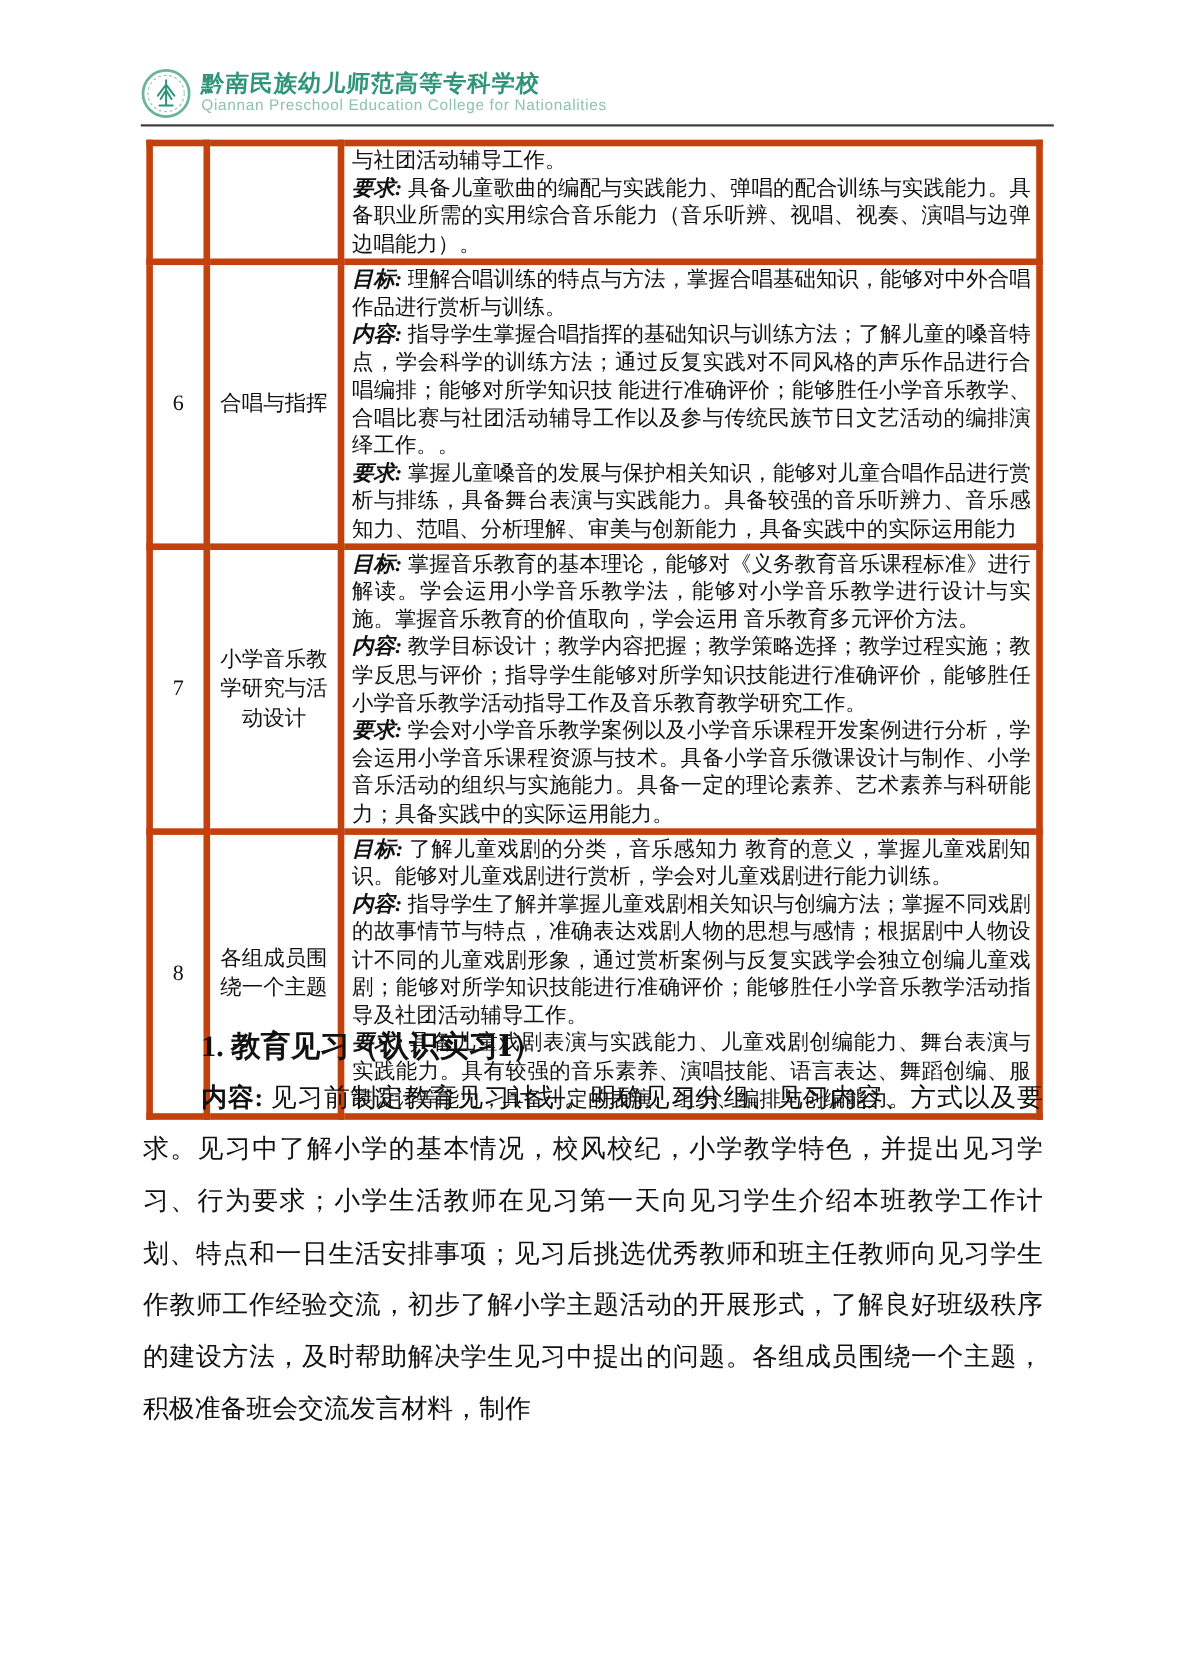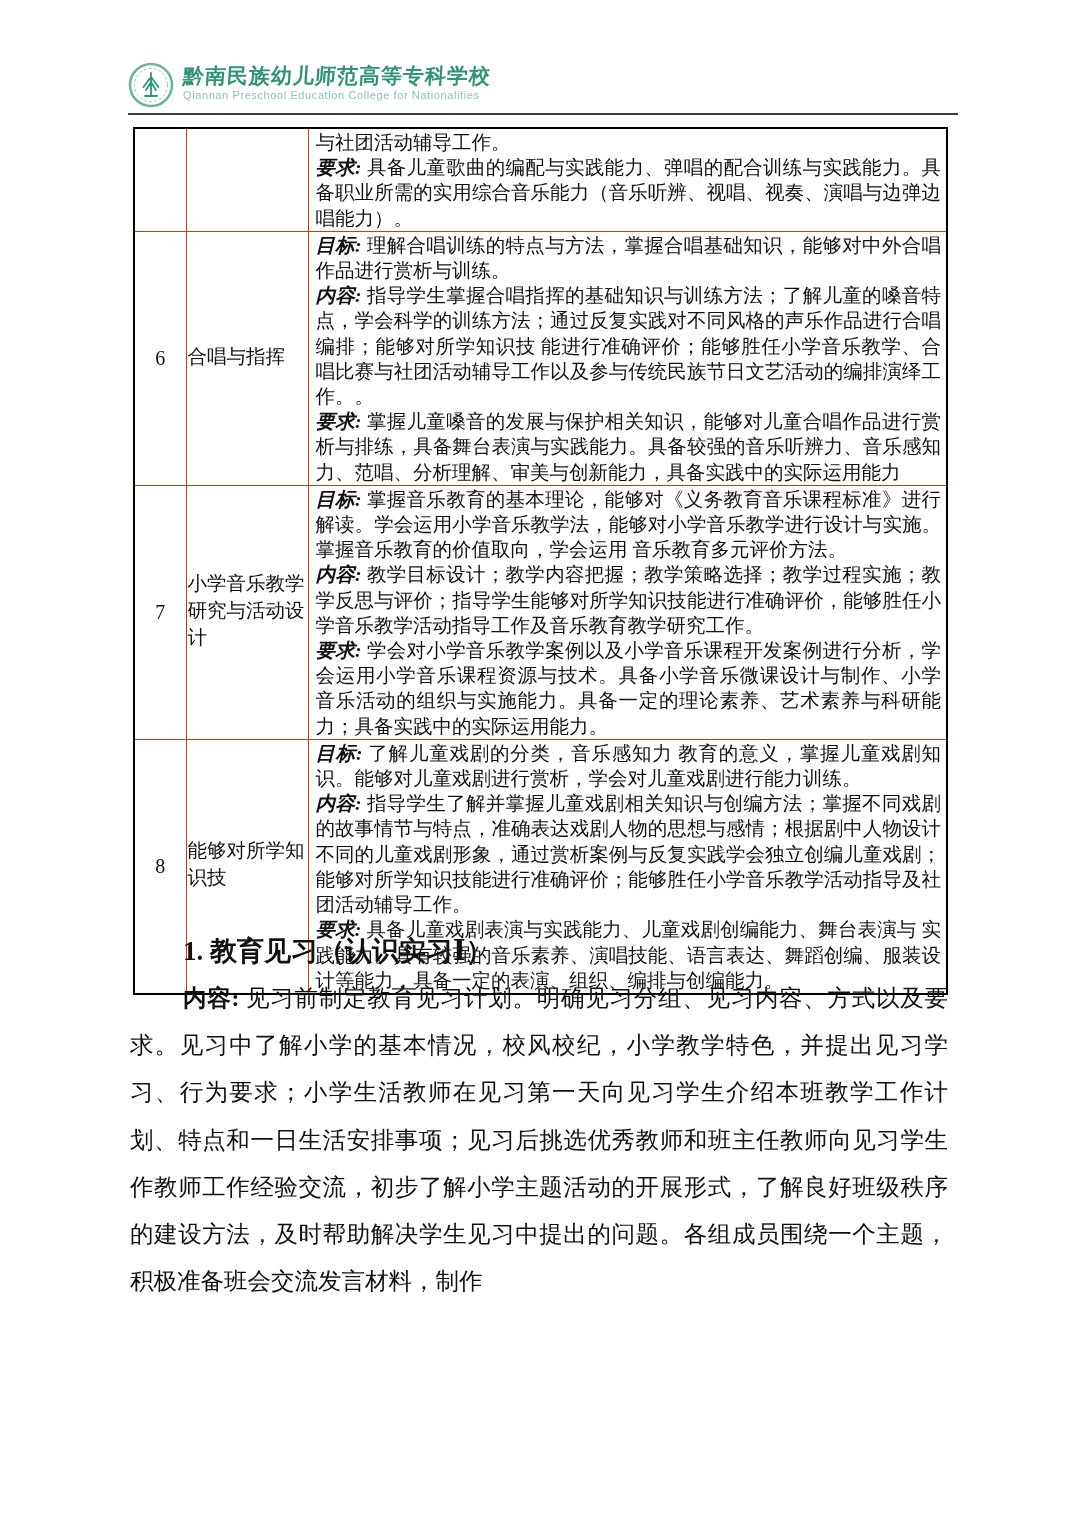--- a/index.html
+++ b/index.html
@@ -19,46 +19,46 @@
   .logo-text { position:absolute; left:55px; top:4px; white-space:nowrap; }
   .logo-cn {
     font-weight: 700;
     font-size: 21px;
     letter-spacing: 1px;
     color: #2f9478;
     transform: skewX(-4deg);
     line-height: 25px;
   }
   .logo-en {
-    font-size: 11px;
+    font-size: 14px;
     color: #8ec2b2;
     letter-spacing: 0.6px;
     line-height: 12px;
     font-family: "Liberation Sans", sans-serif;
   }
   .hdr-rule {
     position:absolute; left:128px; top:113px;
     width: 830px; height: 2px; background:#3c3c3c;
   }
 
   
   .ctable {
     position:absolute; left:133px; top:127px;
     width: 815px;
     border-collapse: collapse;
     table-layout: fixed;
     border: 2px solid #000;
   }
   .ctable td {
-    border: 1px solid #c2410c;
+    border: 6px solid #c2410c;
     overflow: hidden;
     vertical-align: middle;
   }
   .c-num  { width: 52px;  text-align:center; font-size:20px; }
-  .c-name { width: 122px; font-size:19.5px; line-height:27px; padding:0 1px;font-family:Liberation Mono, monospace; }
+  .c-name { width: 122px; text-align:center; font-size:19.5px; line-height:27px; padding:0 1px; }
   .c-desc {
     vertical-align: top;
     padding: 1px 5px 0 7px;
     font-size: 19.5px;
     line-height: 25.2px;
     text-align: justify;
     text-justify: inter-character;
   }
   .seg { margin:0; }
   .lbl { font-weight: 700; }
@@ -144,21 +144,21 @@
       <td class="c-name">小学音乐教学研究与活动设计</td>
       <td class="c-desc">
         <div class="seg"><span class="lbl">目标:</span><span class="txt">掌握音乐教育的基本理论，能够对《义务教育音乐课程标准》进行解读。学会运用小学音乐教学法，能够对小学音乐教学进行设计与实施。掌握音乐教育的价值取向，学会运用 音乐教育多元评价方法。</span></div>
         <div class="seg"><span class="lbl">内容:</span><span class="txt">教学目标设计；教学内容把握；教学策略选择；教学过程实施；教学反思与评价；指导学生能够对所学知识技能进行准确评价，能够胜任小学音乐教学活动指导工作及音乐教育教学研究工作。</span></div>
         <div class="seg"><span class="lbl">要求:</span><span class="txt">学会对小学音乐教学案例以及小学音乐课程开发案例进行分析，学会运用小学音乐课程资源与技术。具备小学音乐微课设计与制作、小学 音乐活动的组织与实施能力。具备一定的理论素养、艺术素养与科研能力；具备实践中的实际运用能力。</span></div>
       </td>
     </tr>
 
     <tr style="height:230px">
       <td class="c-num">8</td>
-      <td class="c-name">能够对所学知识技</td>
+      <td class="c-name">各组成员围绕一个主题</td>
       <td class="c-desc">
         <div class="seg"><span class="lbl">目标:</span><span class="txt">了解儿童戏剧的分类，音乐感知力 教育的意义，掌握儿童戏剧知识。能够对儿童戏剧进行赏析，学会对儿童戏剧进行能力训练。</span></div>
         <div class="seg"><span class="lbl">内容:</span><span class="txt">指导学生了解并掌握儿童戏剧相关知识与创编方法；掌握不同戏剧的故事情节与特点，准确表达戏剧人物的思想与感情；根据剧中人物设计不同的儿童戏剧形象，通过赏析案例与反复实践学会独立创编儿童戏剧；能够对所学知识技能进行准确评价；能够胜任小学音乐教学活动指导及社团活动辅导工作。</span></div>
         <div class="seg"><span class="lbl">要求:</span><span class="txt">具备儿童戏剧表演与实践能力、儿童戏剧创编能力、舞台表演与 实践能力。具有较强的音乐素养、演唱技能、语言表达、舞蹈创编、服装设计等能力，具备一定的表演、组织、编排与创编能力。</span></div>
       </td>
     </tr>
   </tbody>
     </table>
 
   <div class="section">

